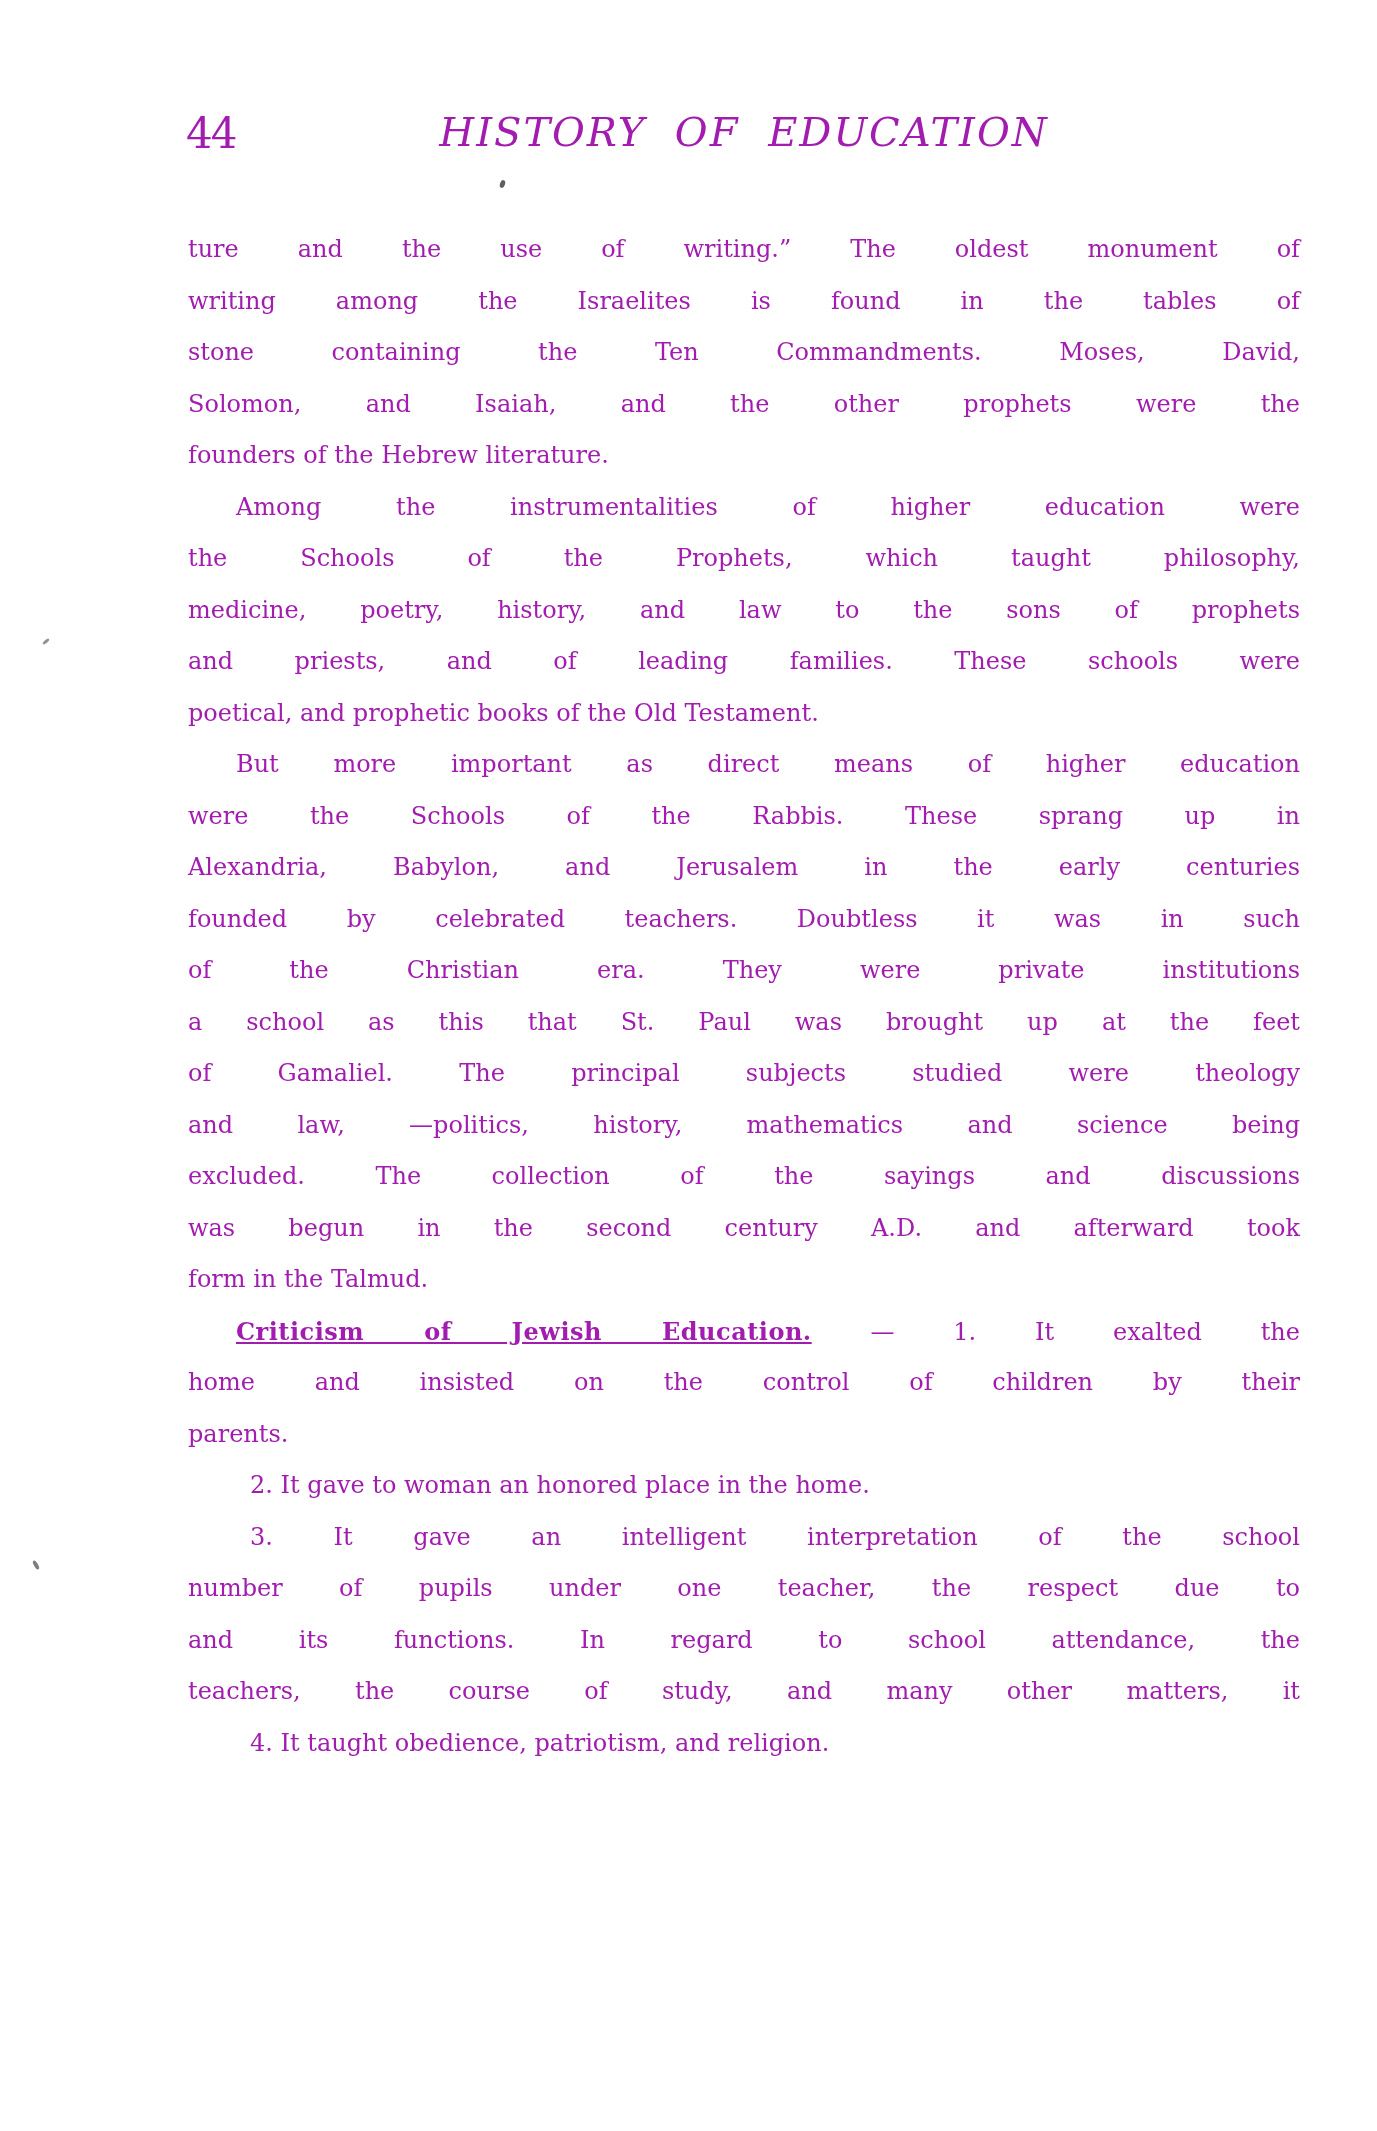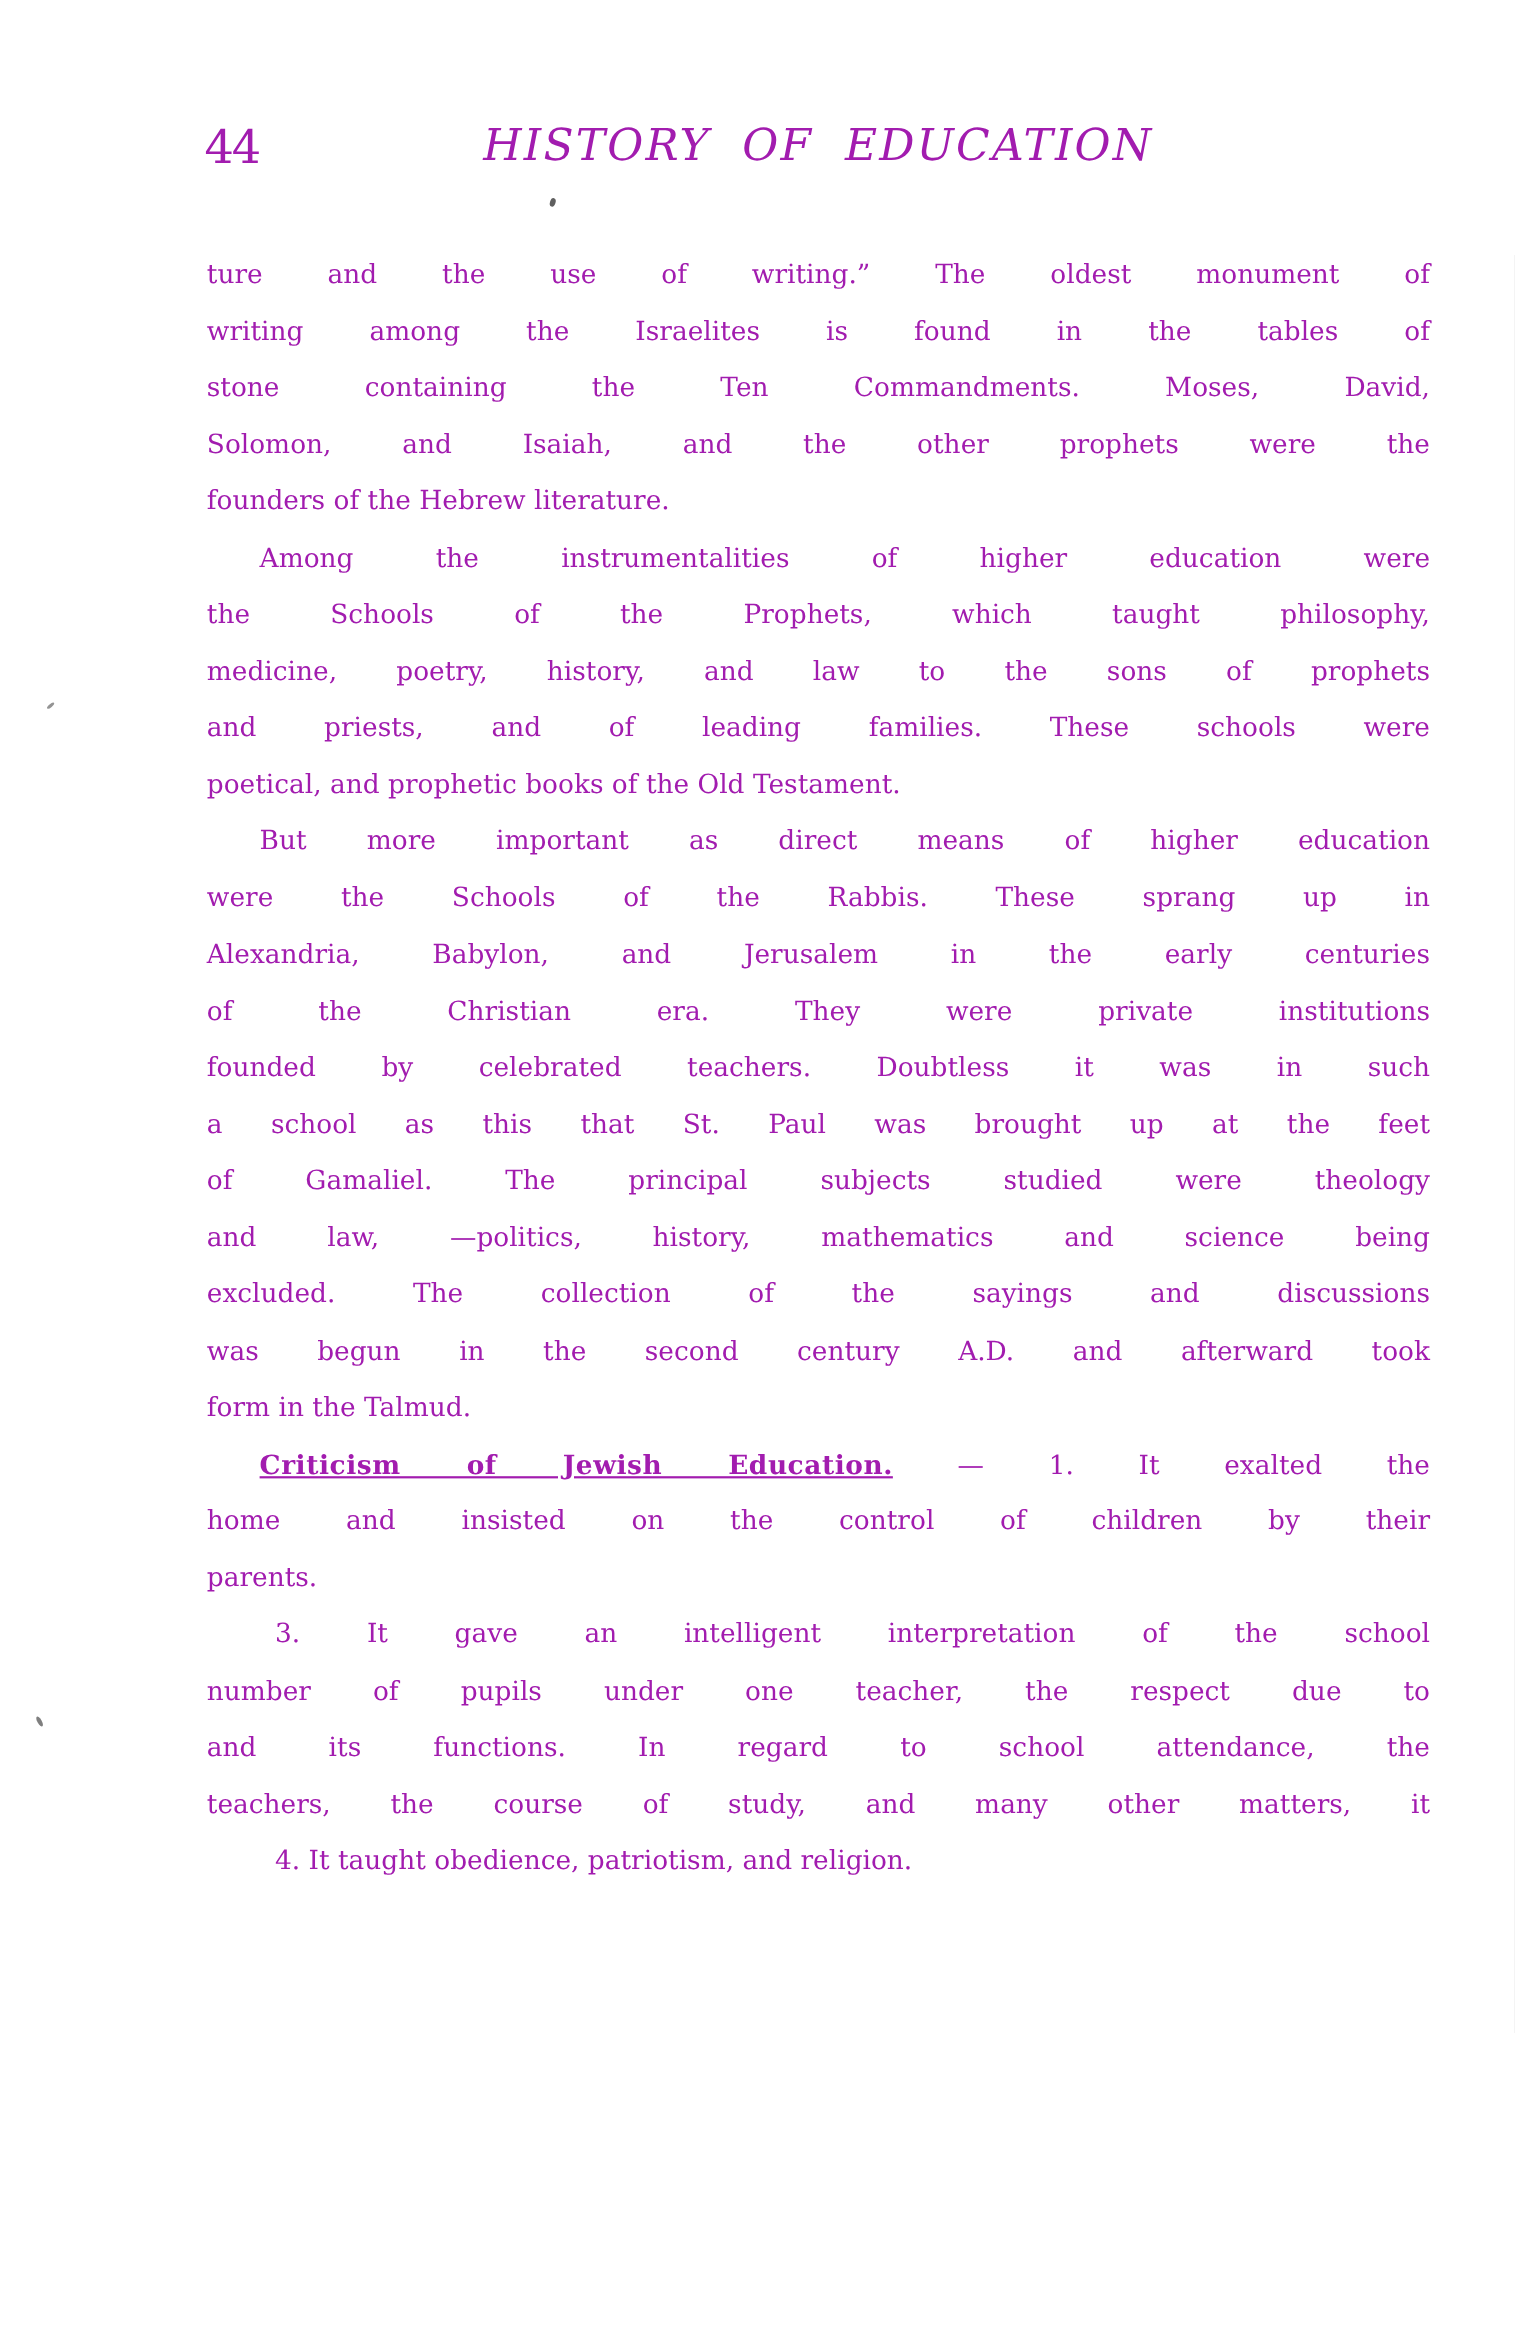--- a/index.html
+++ b/index.html
@@ -84,31 +84,32 @@
       <div class="line">Solomon, and Isaiah, and the other prophets were the</div>
       <div class="line last">founders of the Hebrew literature.</div>
       <div class="line" style="padding-left: 48px;">Among the instrumentalities of higher education were</div>
       <div class="line">the Schools of the Prophets, which taught philosophy,</div>
       <div class="line">medicine, poetry, history, and law to the sons of prophets</div>
       <div class="line">and priests, and of leading families.  These schools were</div>
       <div class="line last">poetical, and prophetic books of the Old Testament.</div>
       <div class="line" style="padding-left: 48px;">But more important as direct means of higher education</div>
       <div class="line">were the Schools of the Rabbis.  These sprang up in</div>
       <div class="line">Alexandria, Babylon, and Jerusalem in the early centuries</div>
+      <div class="line">founded by celebrated teachers.  Doubtless it was in such</div>
       <div class="line">of the Christian era.  They were private institutions</div>
-      <div class="line">founded by celebrated teachers.  Doubtless it was in such</div>
       <div class="line">a school as this that St. Paul was brought up at the feet</div>
       <div class="line">of Gamaliel.  The principal subjects studied were theology</div>
       <div class="line">and law, —politics, history, mathematics and science being</div>
       <div class="line">excluded.  The collection of the sayings and discussions</div>
       <div class="line">was begun in the second century A.D. and afterward took</div>
       <div class="line last">form in the Talmud.</div>
       <div class="line" style="padding-left: 48px;"><span class="lead">Criticism of Jewish Education.</span> — 1.  It exalted the</div>
       <div class="line">home and insisted on the control of children by their</div>
       <div class="line last">parents.</div>
+      <div class="line last" style="padding-left: 62px;">2.  It gave to woman an honored place in the home.</div>
       <div class="line" style="padding-left: 62px;">3.  It gave an intelligent interpretation of the school</div>
       <div class="line">number of pupils under one teacher, the respect due to</div>
       <div class="line">and its functions.  In regard to school attendance, the</div>
       <div class="line">teachers, the course of study, and many other matters, it</div>
       <div class="line last" style="padding-left: 62px;">4.  It taught obedience, patriotism, and religion.</div>
     </div>
   <div class="speck s1"></div>
   <div class="speck s2"></div>
   <div class="speck s3"></div>
 </div>

